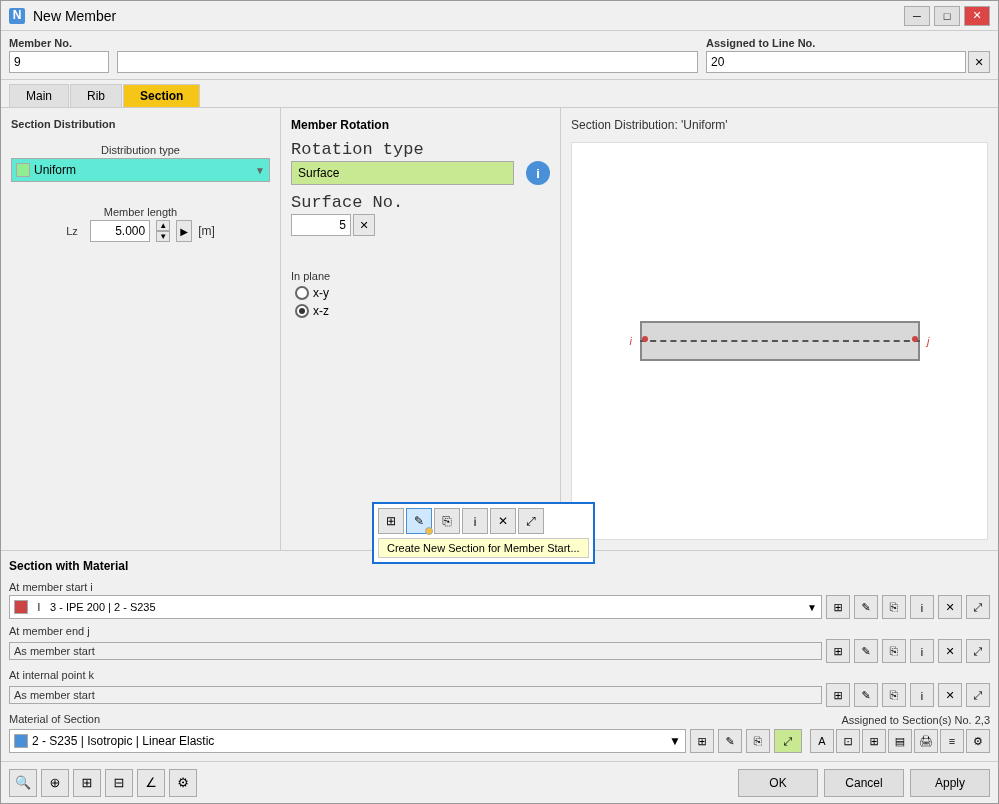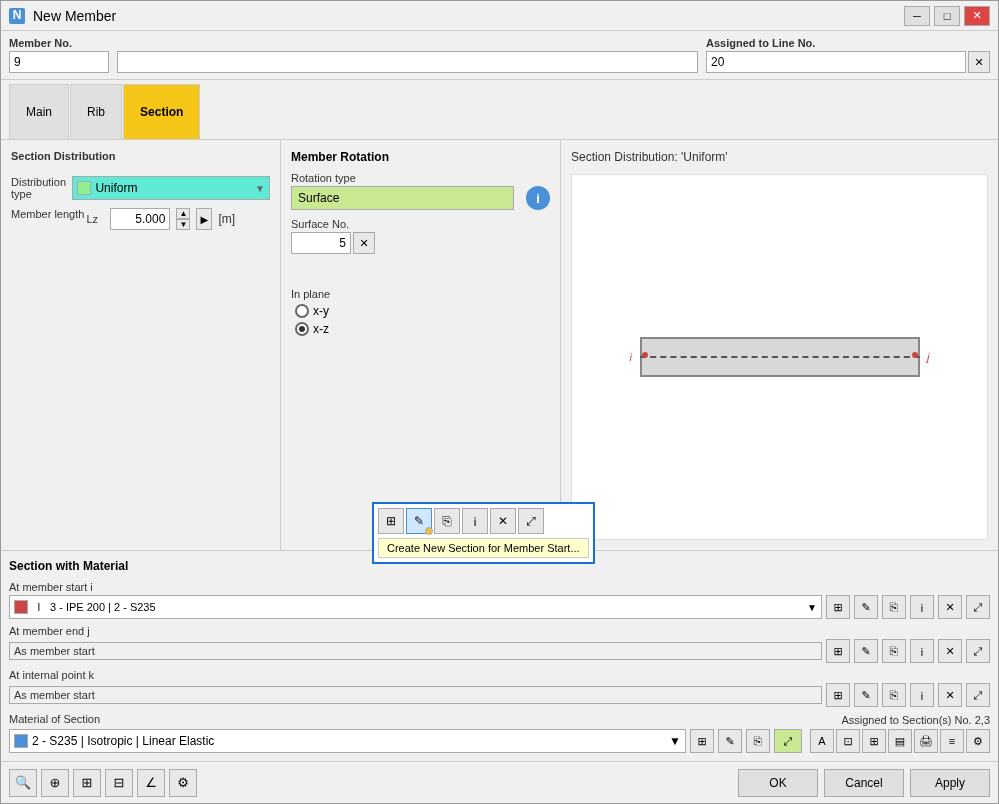--- a/index.html
+++ b/index.html
@@ -17,44 +17,44 @@
     .top-fields { background: #f0f0f0; padding: 6px 8px; display: flex; gap: 8px; align-items: center; border-bottom: 1px solid #ccc; }
     .field-group { display: flex; flex-direction: column; gap: 2px; }
     .field-label { font-size: 11px; color: #333; font-weight: bold; }
     .field-input { height: 22px; border: 1px solid #aaa; background: white; padding: 0 4px; font-size: 12px; }
     .field-input.w100 { width: 100px; }
     .field-input.w260 { width: 260px; }
     .field-clear-group { display: flex; align-items: flex-end; gap: 2px; }
     .clear-btn { width: 22px; height: 22px; border: 1px solid #aaa; background: #e8e8e8; display: flex; align-items: center; justify-content: center; cursor: pointer; font-size: 11px; }
     
     .tabs { display: flex; padding: 4px 8px 0; gap: 1px; border-bottom: 1px solid #ccc; }
-    .tab { padding: 20px 16px; border: 1px solid #ccc; border-bottom: none; cursor: pointer; background: #e0e0e0; font-size: 12px; text-align: center; }
+    .tab { padding: 4px 16px; border: 1px solid #ccc; border-bottom: none; cursor: pointer; background: #e0e0e0; font-size: 12px; text-align: center; }
     .tab.active { background: #f5c518; border-color: #ccc; font-weight: bold; }
     
     .left-panel { width: 280px; padding: 10px; border-right: 1px solid #ccc; display: flex; flex-direction: column; gap: 8px; }
-    .form-row { display: flex; flex-direction: row; gap: 2px; margin-bottom: 0; }
+    .form-row { display: flex; flex-direction: column; gap: 2px; margin-bottom: 16px; align-items: center; }
     .form-label { font-size: 11px; color: #333; }
     .dropdown { width: 100%; height: 24px; border: 1px solid #aaa; background: #5eead4; display: flex; align-items: center; padding: 0 4px; gap: 4px; cursor: pointer; }
     .dropdown-color { width: 14px; height: 14px; background: #90ee90; border: 1px solid #aaa; }
     .dropdown-text { flex: 1; font-size: 12px; }
     .dropdown-arrow { font-size: 10px; color: #666; }
     
     .form-inline { display: flex; align-items: center; gap: 6px; }
     .form-inline-label { font-size: 11px; color: #333; min-width: 18px; }
     .num-input { width: 60px; height: 22px; border: 1px solid #aaa; background: white; padding: 7px 4px; font-size: 12px; text-align: right; }
     .spin-btns { display: flex; flex-direction: column; }
     .spin-btn { width: 14px; height: 11px; border: 1px solid #aaa; background: #e8e8e8; display: flex; align-items: center; justify-content: center; font-size: 8px; cursor: pointer; line-height: 1; }
     .arrow-btn { width: 16px; height: 22px; border: 1px solid #aaa; background: #e8e8e8; display: flex; align-items: center; justify-content: center; font-size: 10px; cursor: pointer; }
     .unit-label { font-size: 12px; color: #333; }
     
     .center-panel { width: 280px; padding: 10px; border-right: 1px solid #ccc; }
     .center-panel-title { font-size: 12px; font-weight: bold; margin-bottom: 8px; }
     
     .rotation-row { display: flex; flex-direction: column; gap: 2px; margin-bottom: 8px; }
-    .rotation-label { font-size: 11px; color: #333; }
+    .rotation-label { font-size: 17px; color: #333; font-family: Liberation Mono, monospace; }
     .rotation-field { display: flex; align-items: center; gap: 12px; }
     .rotation-input { height: 24px; border: 1px solid #aaa; background: #c8e891; padding: 0 6px; flex: 1; font-size: 12px; }
     .info-btn { width: 24px; height: 24px; border-radius: 50%; background: #4a90d9; color: white; display: flex; align-items: center; justify-content: center; font-size: 13px; font-weight: bold; cursor: pointer; }
     
     .surface-row { display: flex; flex-direction: column; gap: 2px; margin-bottom: 8px; }
     .surface-input-group { display: flex; align-items: center; gap: 2px; }
     .surface-input { width: 60px; height: 22px; border: 1px solid #aaa; background: white; padding: 0 4px; text-align: right; font-size: 12px; }
     
     .inplane-row { margin-bottom: 8px; margin-top: 34px; }
     .inplane-label { font-size: 11px; color: #333; margin-bottom: 4px; }

